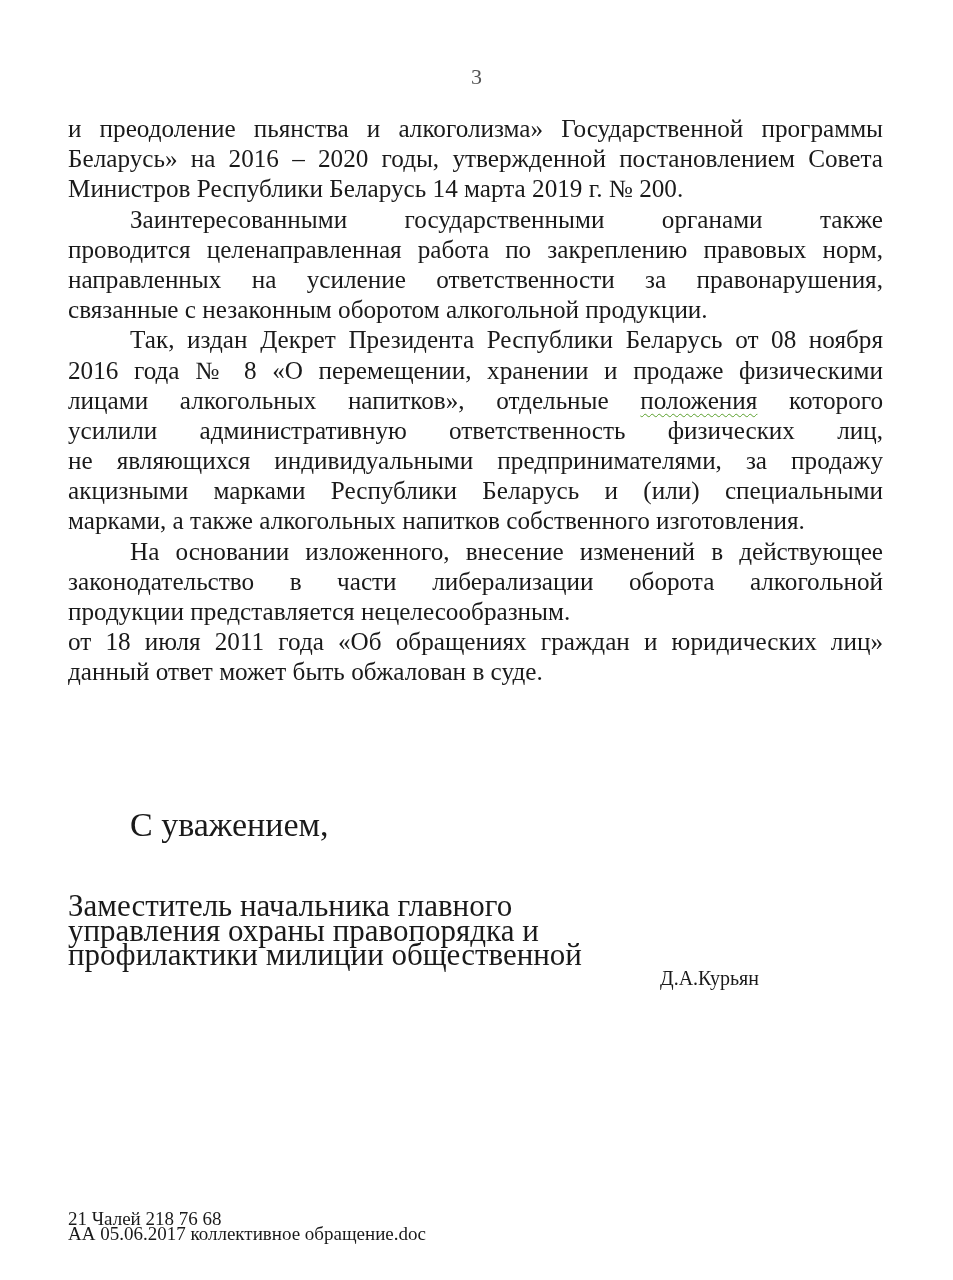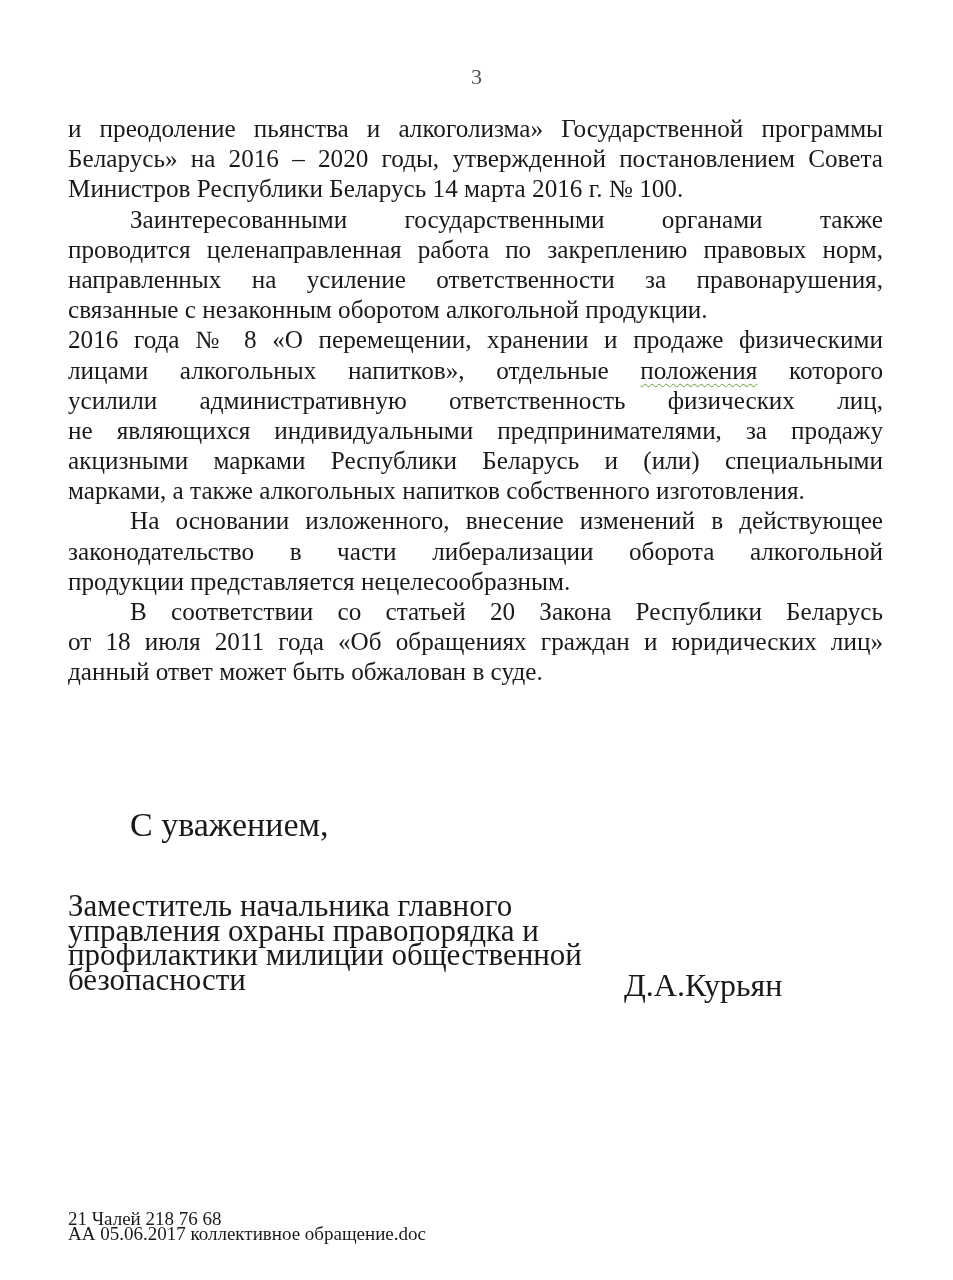--- a/index.html
+++ b/index.html
@@ -9,63 +9,62 @@
     font-family: "Liberation Serif", serif; font-size: 22px; color: #555; }
   .body-text { position: absolute; left: 68px; top: 114px; width: 815px;
     font-family: "Liberation Serif", serif; font-size: 25.2px; line-height: 30.2px; }
   .line { display: block; white-space: nowrap; height: 30.2px; }
   .j { text-align: justify; text-align-last: justify; white-space: normal; }
   .indent { padding-left: 62px; }
   .squiggle { text-decoration: underline wavy #5aa02c; text-decoration-thickness: 1px; text-underline-offset: 4px; }
   .closing { position: absolute; left: 130px; top: 806px; font-family: "Liberation Serif", serif; font-size: 34px; }
   .sig { position: absolute; left: 68px; top: 894px; font-family: "Liberation Serif", serif; font-size: 31px; line-height: 24.5px; }
   .sig span { display: block; white-space: nowrap; }
-  .signer { position: absolute; left: 624px; top: 967px; font-family: "Liberation Serif", serif; font-size: 32px; }
+  .signer { position: absolute; left: 660px; top: 967px; font-family: "Liberation Serif", serif; font-size: 20px; }
   .footer { position: absolute; left: 68px; top: 1211px; font-family: "Liberation Serif", serif; font-size: 19px; line-height: 15px; }
   .footer span { display: block; white-space: nowrap; }
 </style>
 </head>
 <body>
 
 <div class="page">
   <div class="page-number">3</div>
 
   <div class="body-text">
     <span class="line j">и преодоление пьянства и алкоголизма» Государственной программы</span>
     <span class="line j">Беларусь» на 2016 – 2020 годы, утвержденной постановлением Совета</span>
-    <span class="line">Министров Республики Беларусь 14 марта 2016 г. № 100.</span>
+    <span class="line">Министров Республики Беларусь 14 марта 2019 г. № 200.</span>
 
     <span class="line j indent">Заинтересованными государственными органами также</span>
     <span class="line j">проводится целенаправленная работа по закреплению правовых норм,</span>
     <span class="line j">направленных на усиление ответственности за правонарушения,</span>
     <span class="line">связанные с незаконным оборотом алкогольной продукции.</span>
 
+    <span class="line j indent">Так, издан Декрет Президента Республики Беларусь от 08 ноября</span>
     <span class="line j">2016 года № 8 «О перемещении, хранении и продаже физическими</span>
     <span class="line j"><span>лицами алкогольных напитков», отдельные</span> <span class="squiggle">положения</span> <span>которого</span></span>
     <span class="line j">усилили административную ответственность физических лиц,</span>
     <span class="line j">не являющихся индивидуальными предпринимателями, за продажу</span>
     <span class="line j">акцизными марками Республики Беларусь и (или) специальными</span>
     <span class="line">марками, а также алкогольных напитков собственного изготовления.</span>
 
     <span class="line j indent">На основании изложенного, внесение изменений в действующее</span>
     <span class="line j">законодательство в части либерализации оборота алкогольной</span>
     <span class="line">продукции представляется нецелесообразным.</span>
 
-    <span class="line j indent">В соответствии со статьей 20 Закона Республики Беларусь</span>
     <span class="line j">от 18 июля 2011 года «Об обращениях граждан и юридических лиц»</span>
     <span class="line">данный ответ может быть обжалован в суде.</span>
   </div>
 
   <div class="closing">С уважением,</div>
 
   <div class="sig">
     <span>Заместитель начальника главного</span>
     <span>управления охраны правопорядка и</span>
     <span>профилактики милиции общественной</span>
-    <span>безопасности</span>
   </div>
   <div class="signer">Д.А.Курьян</div>
 
   <div class="footer">
     <span>21 Чалей 218 76 68</span>
     <span>АА 05.06.2017 коллективное обращение.doc</span>
   </div>
 </div>
 
 </body></html>

